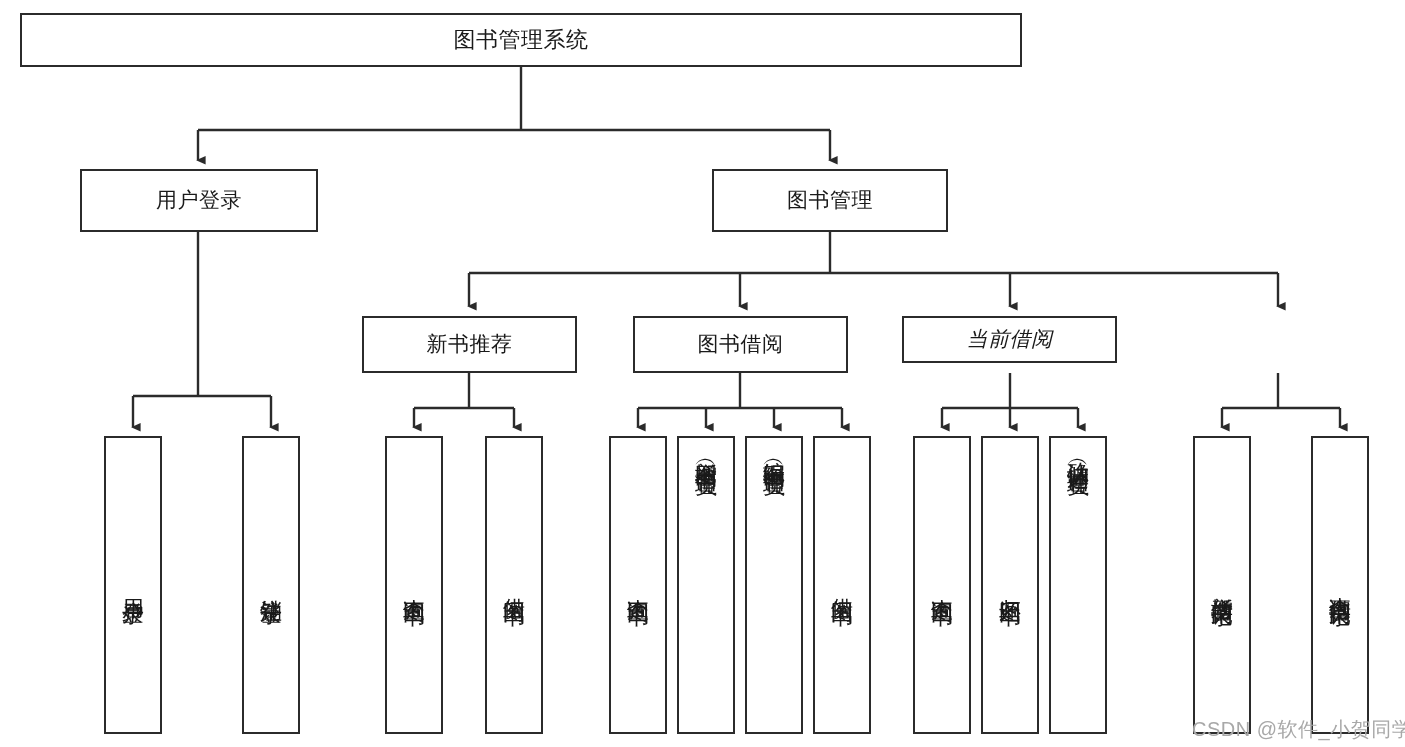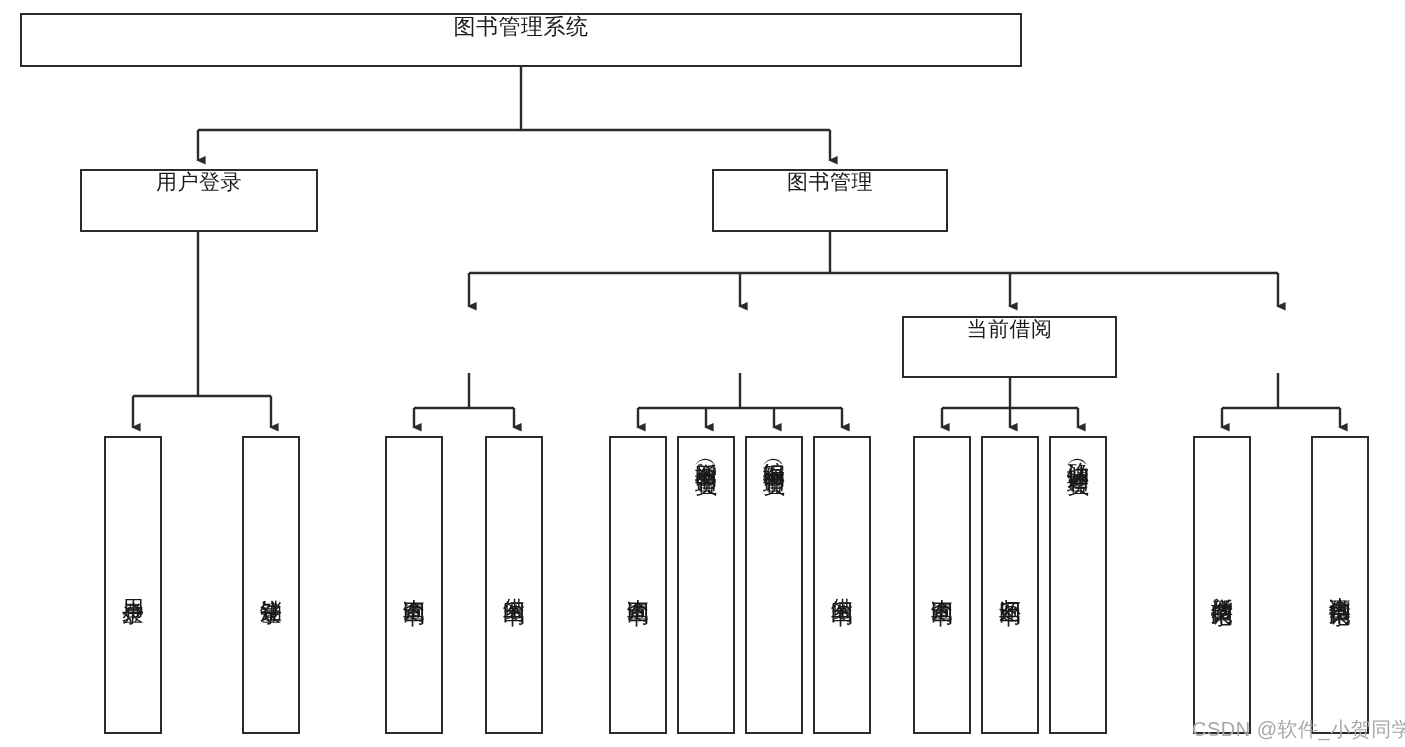--- a/index.html
+++ b/index.html
@@ -26,21 +26,21 @@
     width: 1405px;
     height: 747px;
     pointer-events: none;
   }
   .node {
     position: absolute;
     box-sizing: border-box;
     background: #ffffff;
     border: 2px solid #2b2b2b;
     display: flex;
-    align-items: flex-start;
+    align-items: center;
     justify-content: center;
     overflow: hidden;
   }
   .node .label {
     font-family: "Liberation Sans", "DejaVu Sans", sans-serif;
     color: #1a1a1a;
     line-height: 1.05;
     white-space: nowrap;
   }
   
@@ -138,21 +138,27 @@
     <span class="label">图书管理系统</span>
   </div>
 
   <div class="node h" style="left:80px; top:169px; width:238px; height:63px;">
     <span class="label">用户登录</span>
   </div>
   <div class="node h" style="left:712px; top:169px; width:236px; height:63px;">
     <span class="label">图书管理</span>
   </div>
 
-  <div class="node h" style="left:902px; top:316px; width:215px; height:62px;">
+  <div class="node h" style="left:362px; top:316px; width:215px; height:57px;">
+    <span class="label">新书推荐</span>
+  </div>
+  <div class="node h" style="left:633px; top:316px; width:215px; height:57px;">
+    <span class="label">图书借阅</span>
+  </div>
+  <div class="node h" style="left:902px; top:316px; width:215px; height:47px;font-style:italic;">
     <span class="label">当前借阅</span>
   </div>
 
   <div class="node v center" style="left:104px; top:436px; width:58px; height:298px;">
     <span class="label">用户登录</span>
   </div>
   <div class="node v center" style="left:242px; top:436px; width:58px; height:298px;">
     <span class="label">注销登录</span>
   </div>
 

